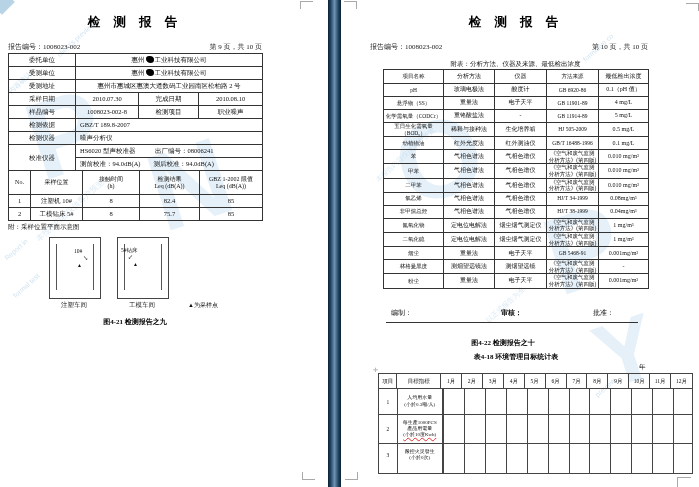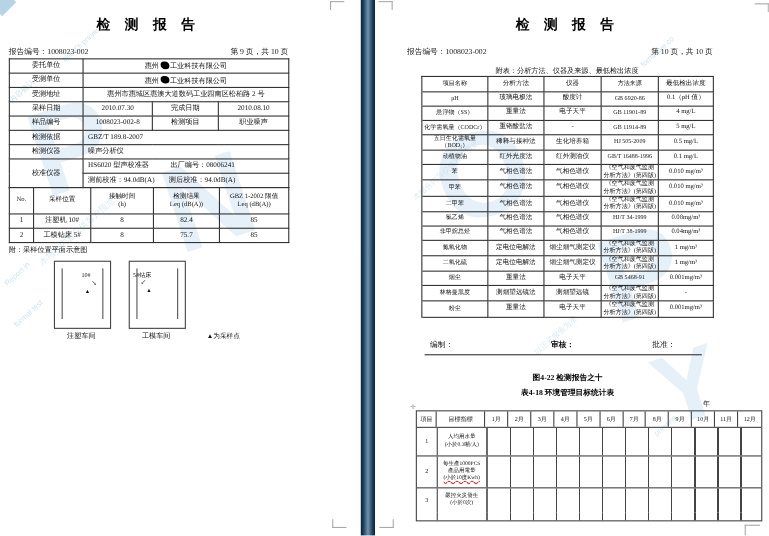--- a/index.html
+++ b/index.html
@@ -53,21 +53,21 @@
   .mt-cell{border-right:1px solid #333;border-bottom:1px solid #333;font-size:6px;line-height:1.2;
            display:flex;align-items:center;justify-content:center;text-align:center;min-height:12px;padding:0 1px;}
   .mt-head .mt-cell{min-height:13px;}
   .mt-row .mt-cell:first-child{font-size:5.5px;}
   .mt-row .mt-cell:nth-child(4){font-size:5.5px;}
 
   .sig-row{position:absolute;top:308px;left:45px;width:255px;height:16px;}
   .sig-row .sig{position:absolute;font-size:7px;}
   #sig-prep{left:5px;} #sig-rev{left:115px;font-weight:bold;} #sig-appr{left:207px;}
   .sig-line{position:absolute;top:322px;left:45px;width:252px;border-top:1px solid #333;}
-  #rp-figcap{top:338px;left:25px;width:300px;}
+  #rp-figcap{top:338px;left:12px;width:300px;}
   #rp-tabcap{top:352px;left:25px;width:300px;}
   .year-label{position:absolute;top:363px;left:298px;font-size:6.5px;}
   .anchor-icon{position:absolute;top:366px;left:32px;font-size:6px;color:#999;}
 
   
   #target-table{position:absolute;top:373px;left:37px;width:315px;border:1px solid #444;box-sizing:border-box;}
   .tt-head{display:flex;height:14px;border-bottom:1px solid #444;}
   .tt-c1{width:19px;} .tt-c2{width:45px;}
   .tt-c1,.tt-c2{border-right:1px solid #444;box-sizing:border-box;display:flex;align-items:center;justify-content:center;
        font-size:5.5px;text-align:center;}
@@ -239,20 +239,21 @@
     <div class="room" id="room2">
       <div class="wallL"></div>
       <div class="wallR"></div>
       <span class="mlabel">5#钻床</span>
       <span class="marrow">↘</span>
       <span class="mtri">▲</span>
     </div>
     <div class="room-cap" id="room1-cap">注塑车间</div>
     <div class="room-cap" id="room2-cap">工模车间</div>
     <div class="legend">▲为采样点</div>
+    <div class="fig-cap" id="lp-figcap">图4-21 检测报告之九</div>
   </div>
 
   <div class="separator"></div>
 
   <div class="page" id="right-page">
     <div class="wm-big" id="rp-big">
         <span>O</span>
         <span>P</span>
         <span>Y</span>
       </div>

